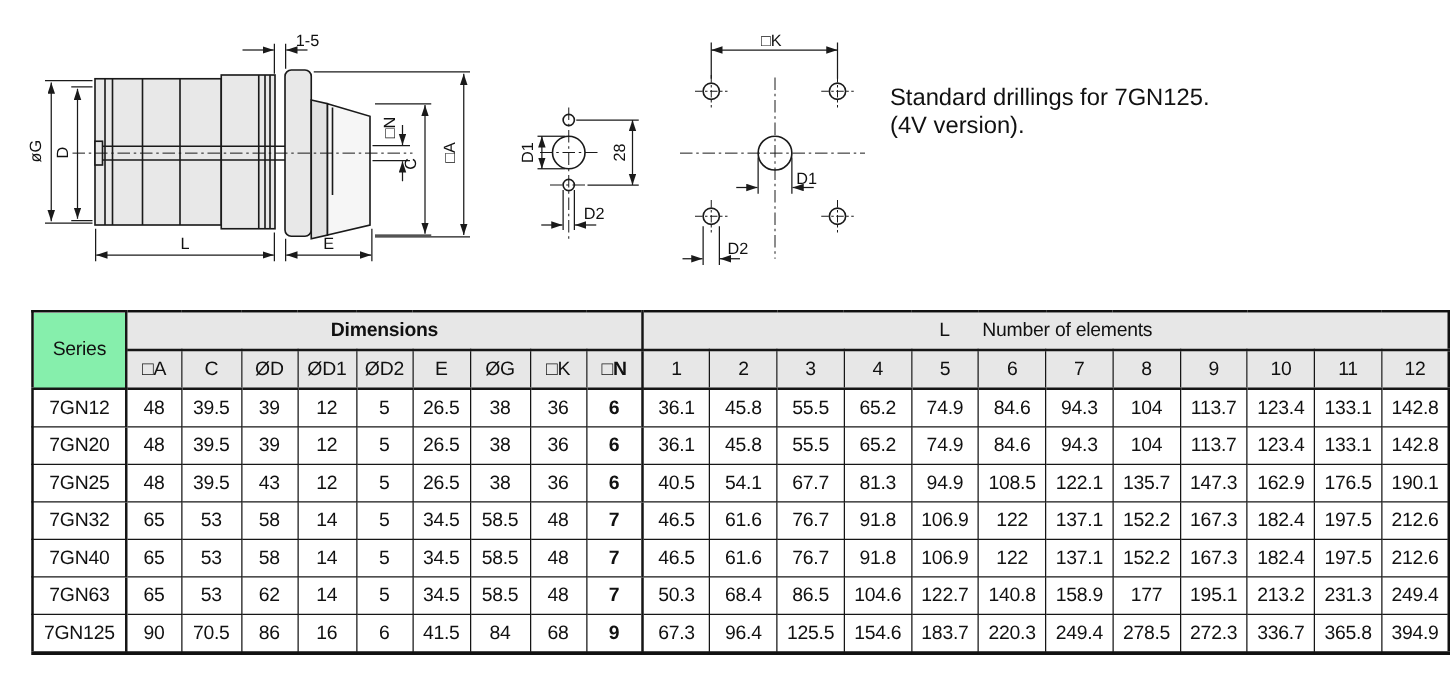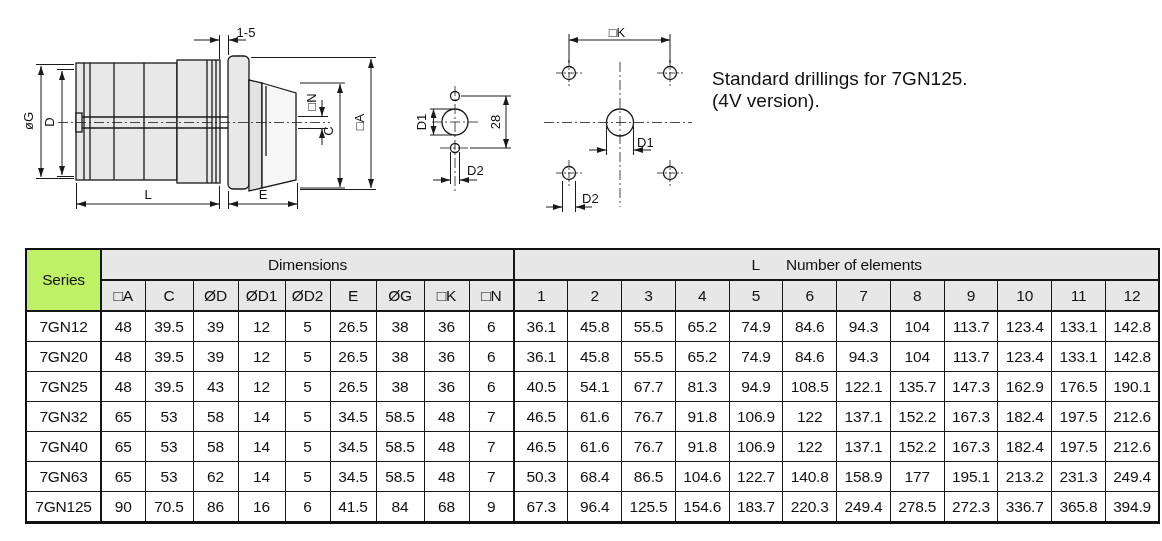--- a/index.html
+++ b/index.html
@@ -15,25 +15,25 @@
   .cl2{stroke:#1a1a1a;stroke-width:0.8;stroke-dasharray:6 2 2 2;fill:none;}
   .dlab{font-family:"Liberation Sans","DejaVu Sans",sans-serif;font-size:13px;fill:#111;}
   
   #note{left:712px;top:68px;width:320px;font-size:19px;line-height:22px;color:#111;}
   
   #dim-table{position:absolute;left:25px;top:248px;width:1133px;border-collapse:collapse;
              table-layout:fixed;border:2.5px solid #111;border-bottom-width:3px;}
   #dim-table td{border:1.8px solid #161616;text-align:center;vertical-align:middle;
                 padding:0;height:29px;font-size:15.5px;letter-spacing:-0.2px;overflow:hidden;}
   .ghd{background:#e7e7e7;font-size:16.5px;border-bottom-width:2.5px !important;}
-  .series-hd{background:#bef264;font-size:16.5px;
+  .series-hd{background:#86efac;font-size:16.5px;
              border-right-width:2.5px !important;border-bottom-width:2.5px !important;margin-left:44px;}
   .subhd{background:#e7e7e7;font-size:16px;border-bottom-width:2.5px !important;}
   .series{font-weight:normal;border-right-width:2.5px !important;}
-  .thick-right{border-right-width:2.5px !important;}
+  .thick-right{border-right-width:2.5px !important;font-weight:bold;}
   .gap-span{display:inline-block;width:26px;}
 </style>
 </head>
 <body>
 
 <div id="page">
 
   <svg class="abs" style="left:0;top:0;width:400px;height:240px" viewBox="0 0 400 240">
     <defs>
       <marker id="ah" markerWidth="10" markerHeight="8" refX="9" refY="3" orient="auto-start-reverse" markerUnits="userSpaceOnUse">

